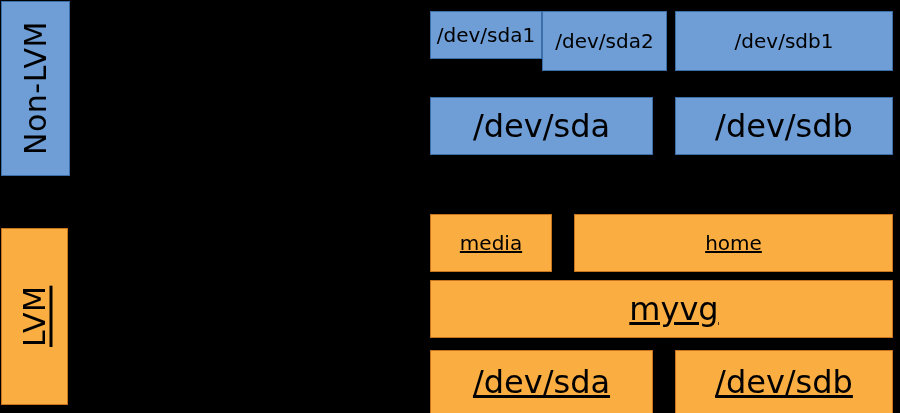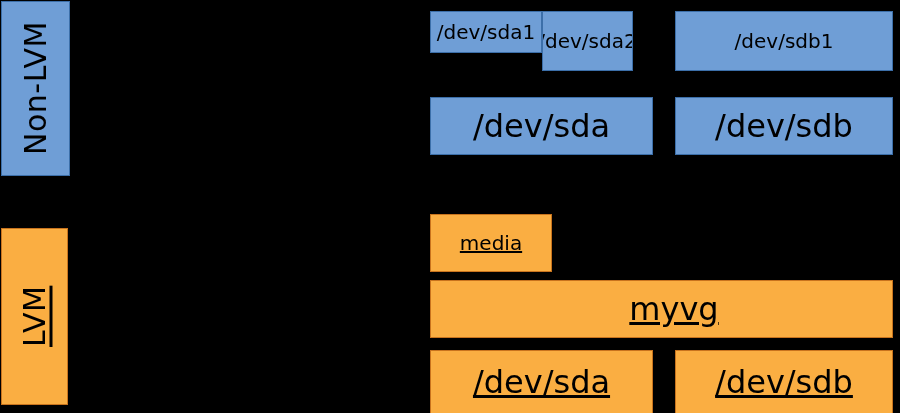--- a/index.html
+++ b/index.html
@@ -43,22 +43,22 @@
     letter-spacing: 0.5px;
   }
   
   #lbl-nonlvm {
     left: 1px;  top: 1px;  width: 69px;  height: 175px;
   }
   #lbl-lvm {
     left: 1px;  top: 228px; width: 67px;  height: 177px;
   }
   
-  #part-sda1 { left: 430px; top: 11px; width: 112px; height: 42px; font-size: 20px; }
-  #part-sda2 { left: 542px; top: 11px; width: 91px; height: 60px; font-size: 20px; }
+  #part-sda1 { left: 430px; top: 11px; width: 112px; height: 48px; font-size: 20px; }
+  #part-sda2 { left: 542px; top: 11px; width: 125px; height: 60px; font-size: 20px; }
   #part-sdb1 { left: 675px; top: 11px; width: 218px; height: 60px; font-size: 20px; text-align: center; }
   
   #disk-sda-top { left: 430px; top: 97px; width: 223px; height: 58px; font-size: 32px; }
   #disk-sdb-top { left: 675px; top: 97px; width: 218px; height: 58px; font-size: 32px; }
   
   #lv-media { left: 430px; top: 214px; width: 122px; height: 58px; font-size: 20px; }
   #lv-home  { left: 574px; top: 214px; width: 319px; height: 58px; font-size: 20px; }
   
   #vg-myvg { left: 430px; top: 280px; width: 463px; height: 58px; font-size: 32px; padding-left: 25px; }
   
@@ -79,20 +79,21 @@
   <div class="box blue" id="part-sdb1">/dev/sdb1</div>
 
   <div class="box blue" id="disk-sda-top">/dev/sda</div>
 
   <div class="box blue" id="disk-sdb-top">/dev/sdb</div>
 
   <div class="box orange side-label" id="lbl-lvm">LVM</div>
 
   <div class="box orange" id="lv-media">media</div>
 
+  <div class="box orange" id="lv-home">home</div>
 
   <div class="box orange" id="vg-myvg">myvg</div>
 
   <div class="box orange" id="disk-sda-bot">/dev/sda</div>
 
   <div class="box orange" id="disk-sdb-bot">/dev/sdb</div>
 
 </div>
 
 </body></html>

